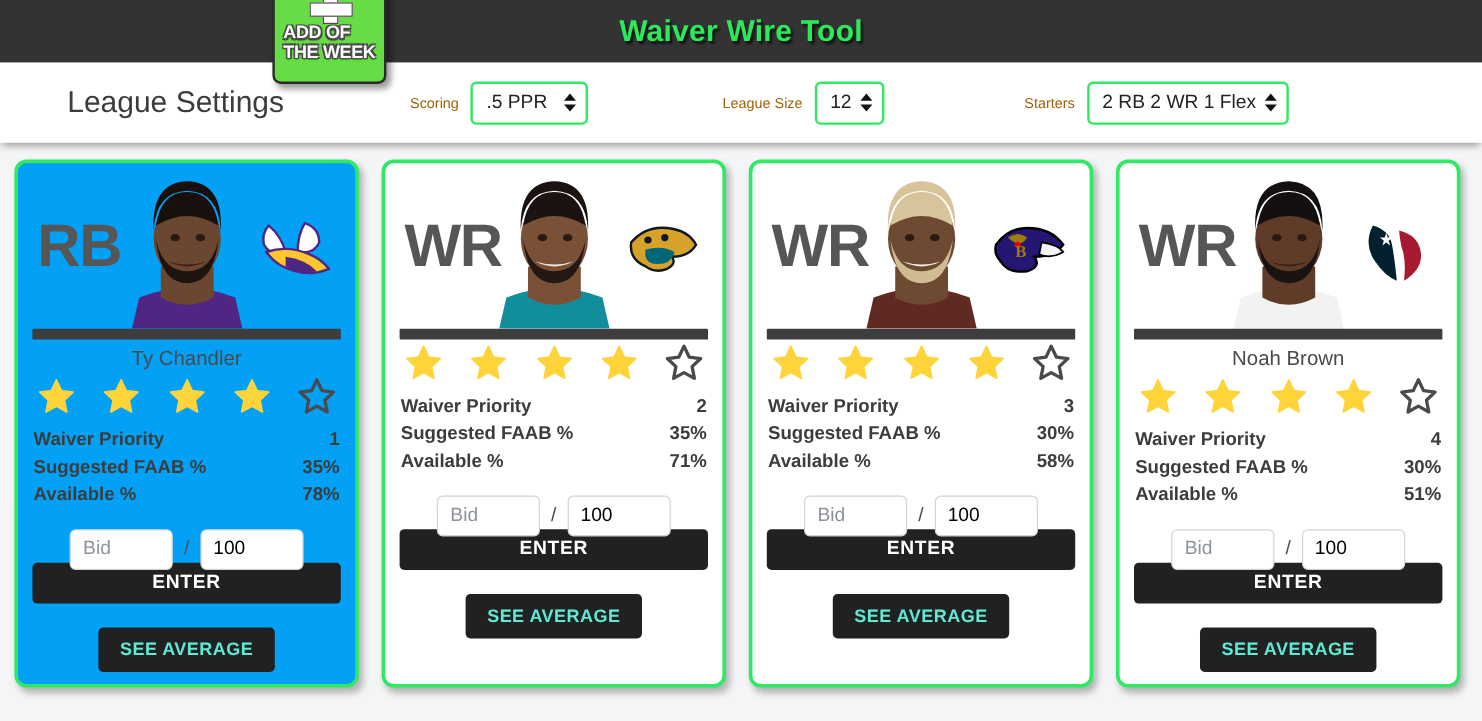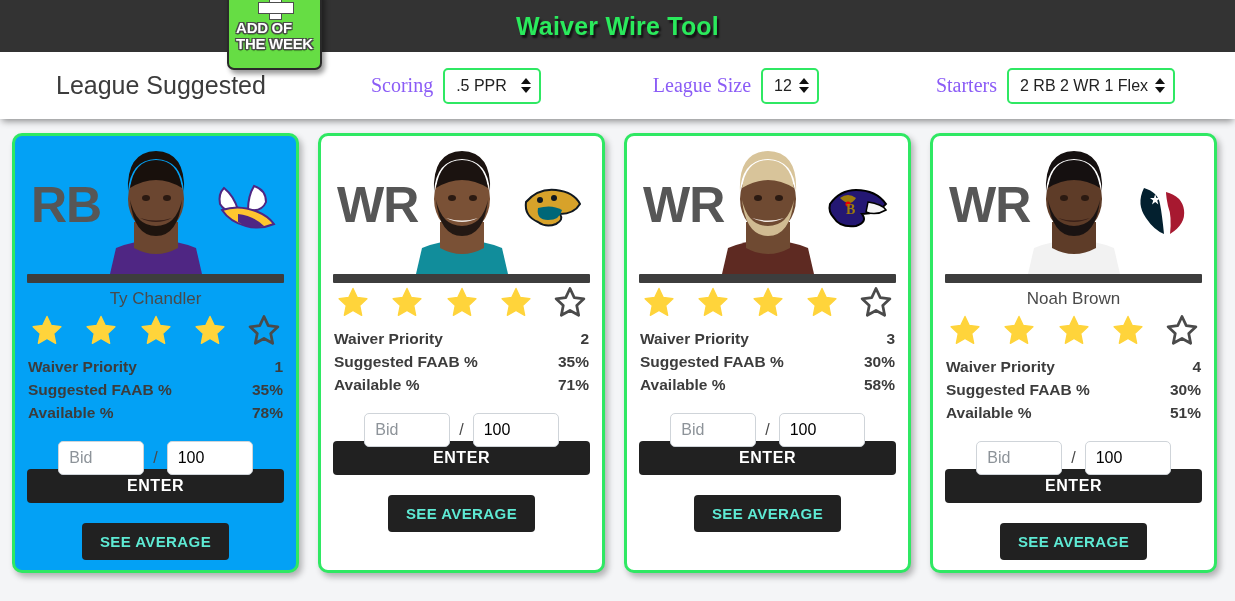--- a/index.html
+++ b/index.html
@@ -49,24 +49,23 @@
   }
   .setting-group {
     display: flex;
     align-items: center;
     white-space: nowrap;
   }
   .setting-group.g1 { margin-left: 105px; }
   .setting-group.g2 { margin-left: 112px; }
   .setting-group.g3 { margin-left: 117px; }
   .setting-label {
-    font-size: 20px;
-    color: #8b5cf6;
+    font-size: 12px;
+    color: #a16207;
     margin-right: 10px;
-    font-family: Liberation Serif, serif;
   }
   .select-box {
     border: 2px solid #2fe863;
     border-radius: 5px;
     background: #fff;
     height: 36px;
     display: flex;
     align-items: center;
     padding: 0 8px 0 11px;
     cursor: pointer;
@@ -275,21 +274,21 @@
   }
 </style>
 </head>
 <body>
 
 <div class="app-header">
   <div class="app-title">Waiver Wire Tool</div>
 </div>
 
 <div class="settings-bar">
-  <div class="settings-title">League Suggested</div>
+  <div class="settings-title">League Settings</div>
 
   <div class="setting-group g1">
     <span class="setting-label">Scoring</span>
     <div class="select-box">
       <span class="select-value">.5 PPR</span>
       <span class="updown">
           <span class="up"></span>
           <span class="dn"></span>
         </span>
     </div>

